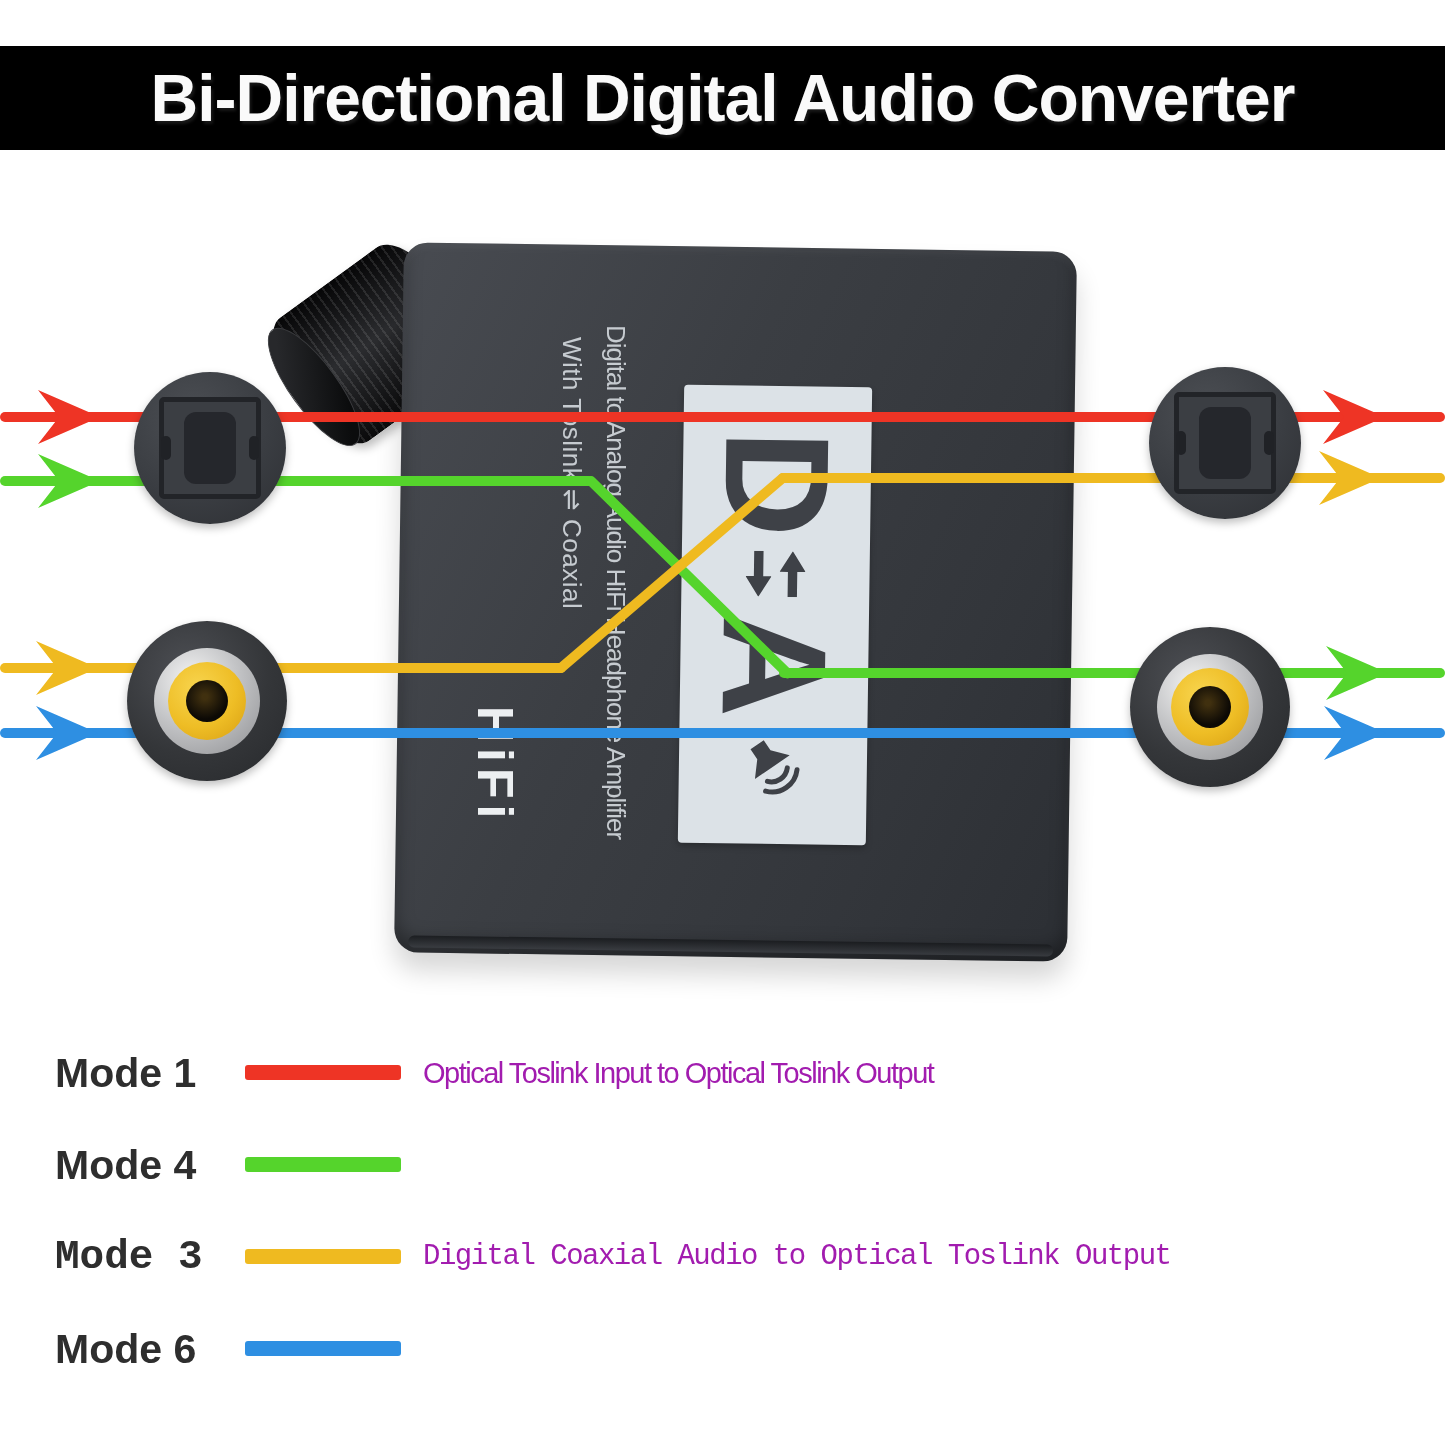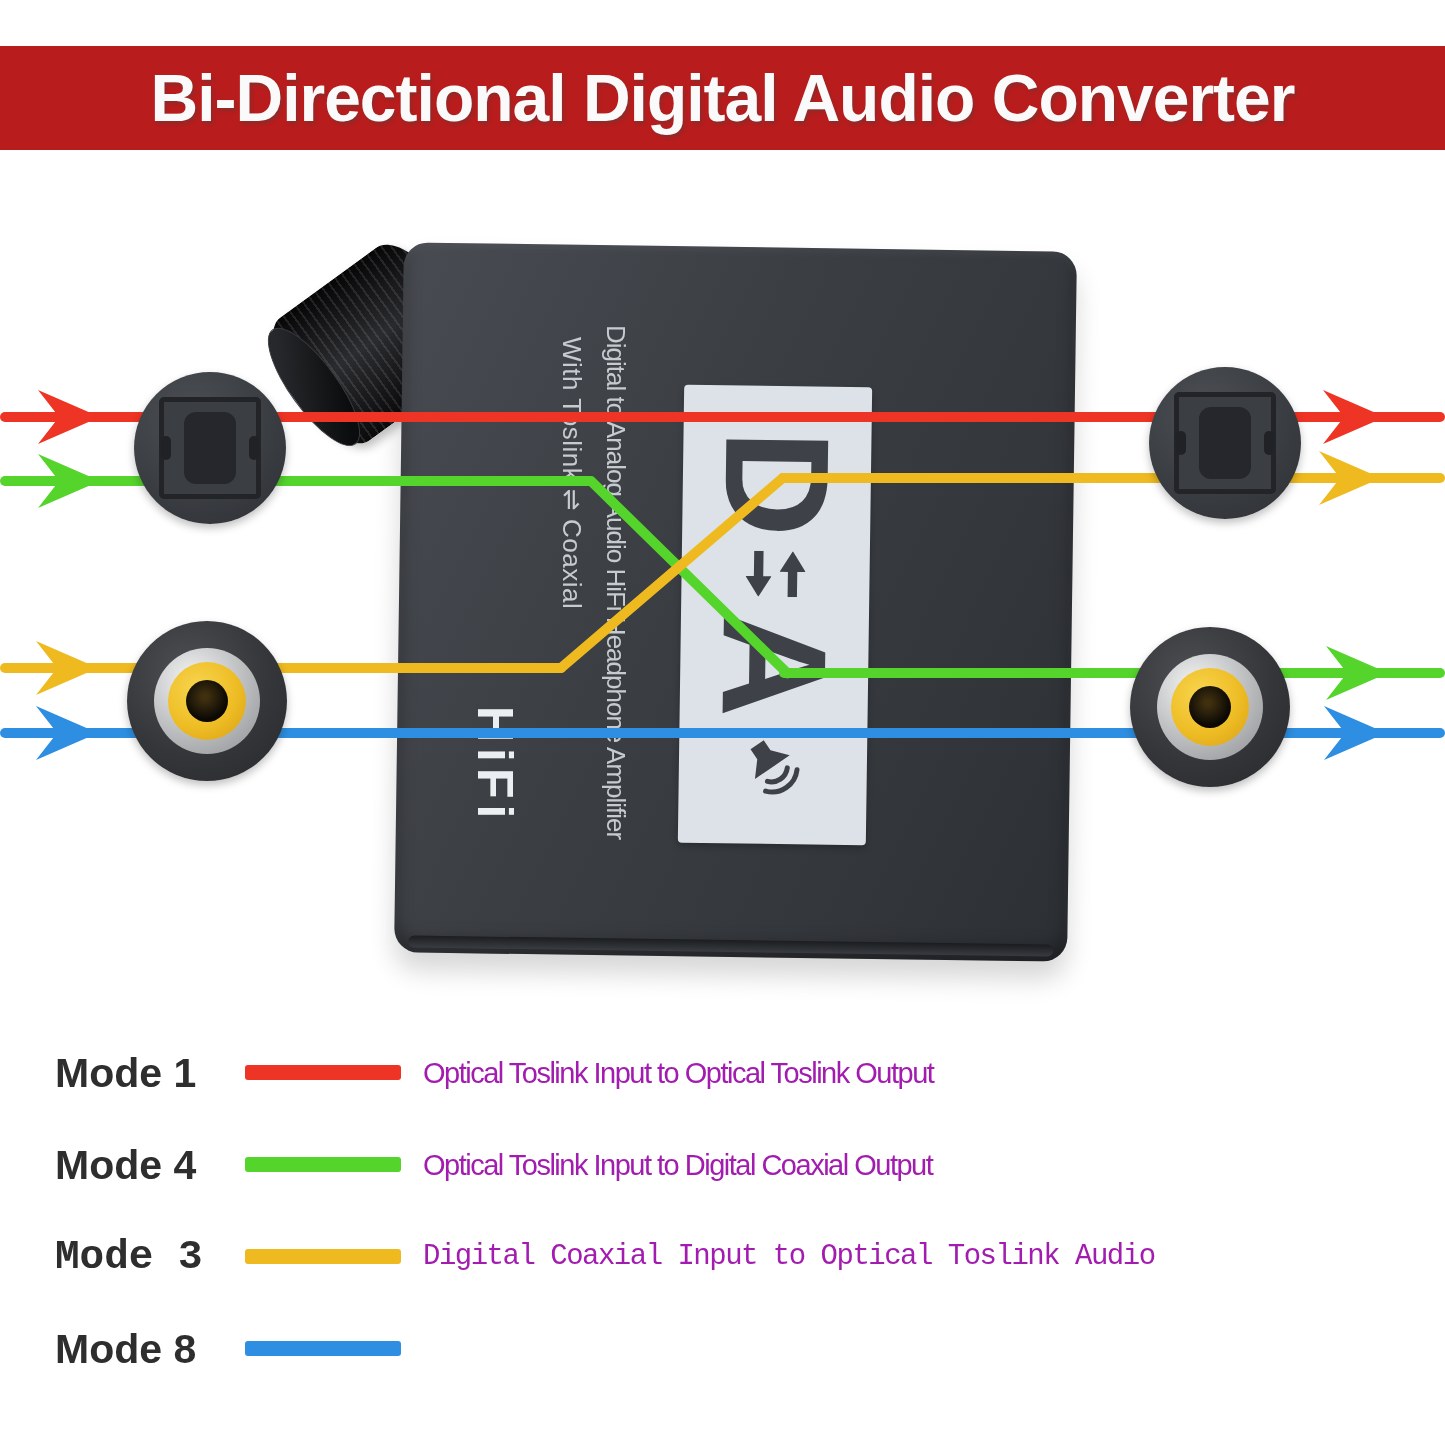--- a/index.html
+++ b/index.html
@@ -89,21 +89,21 @@
   .legend-row .swatch{position:absolute;left:245px;top:50%;margin-top:-8px;
                       width:156px;height:15px;border-radius:3px;}
   .legend-row .desc{position:absolute;left:423px;line-height:64px;font-size:29px;
                     color:#a21caf;letter-spacing:-1.5px;white-space:nowrap;}
 </style>
 </head>
 <body>
 
 <div class="stage">
 
-  <header class="banner" style="background-color: #b91c1c; align-items: center;">
+  <header class="banner" style="background-color: #000000; align-items: center;">
     <h1 style="color: rgb(250, 250, 250);">Bi-Directional Digital Audio Converter</h1>
   </header>
 
   <div class="knob">
     <div class="knob-cap"></div>
   </div>
   <div class="device"></div>
   <div class="dev-text dev-line1">Digital to Analog Audio HiFi Headphone Amplifier</div>
   <div class="dev-text dev-line2">With Toslink ⇌ Coaxial</div>
   <div class="hifi">HiFi</div>
@@ -170,25 +170,24 @@
   </div>
 
   <div class="legend-row" style="top:1041px;">
     <span class="mode">Mode 1</span>
     <span class="swatch" style="background-color: rgb(238, 52, 37);"></span>
     <span class="desc">Optical Toslink Input to Optical Toslink Output</span>
   </div>
   <div class="legend-row" style="top:1133px;">
     <span class="mode">Mode 4</span>
     <span class="swatch" style="background-color: rgb(85, 212, 44);"></span>
-    <span class="desc">Optical Toslink Input to Digital Coaxial Output</span>
   </div>
   <div class="legend-row" style="top:1225px;font-family:Liberation Mono, monospace;">
     <span class="mode">Mode 3</span>
     <span class="swatch" style="background-color: rgb(239, 186, 32);"></span>
-    <span class="desc">Digital Coaxial Input to Optical Toslink Audio</span>
+    <span class="desc">Digital Coaxial Audio to Optical Toslink Output</span>
   </div>
   <div class="legend-row" style="top:1317px;">
-    <span class="mode">Mode 8</span>
+    <span class="mode">Mode 6</span>
     <span class="swatch" style="background-color: rgb(46, 143, 226);"></span>
   </div>
 
 </div>
 
 </body></html>

